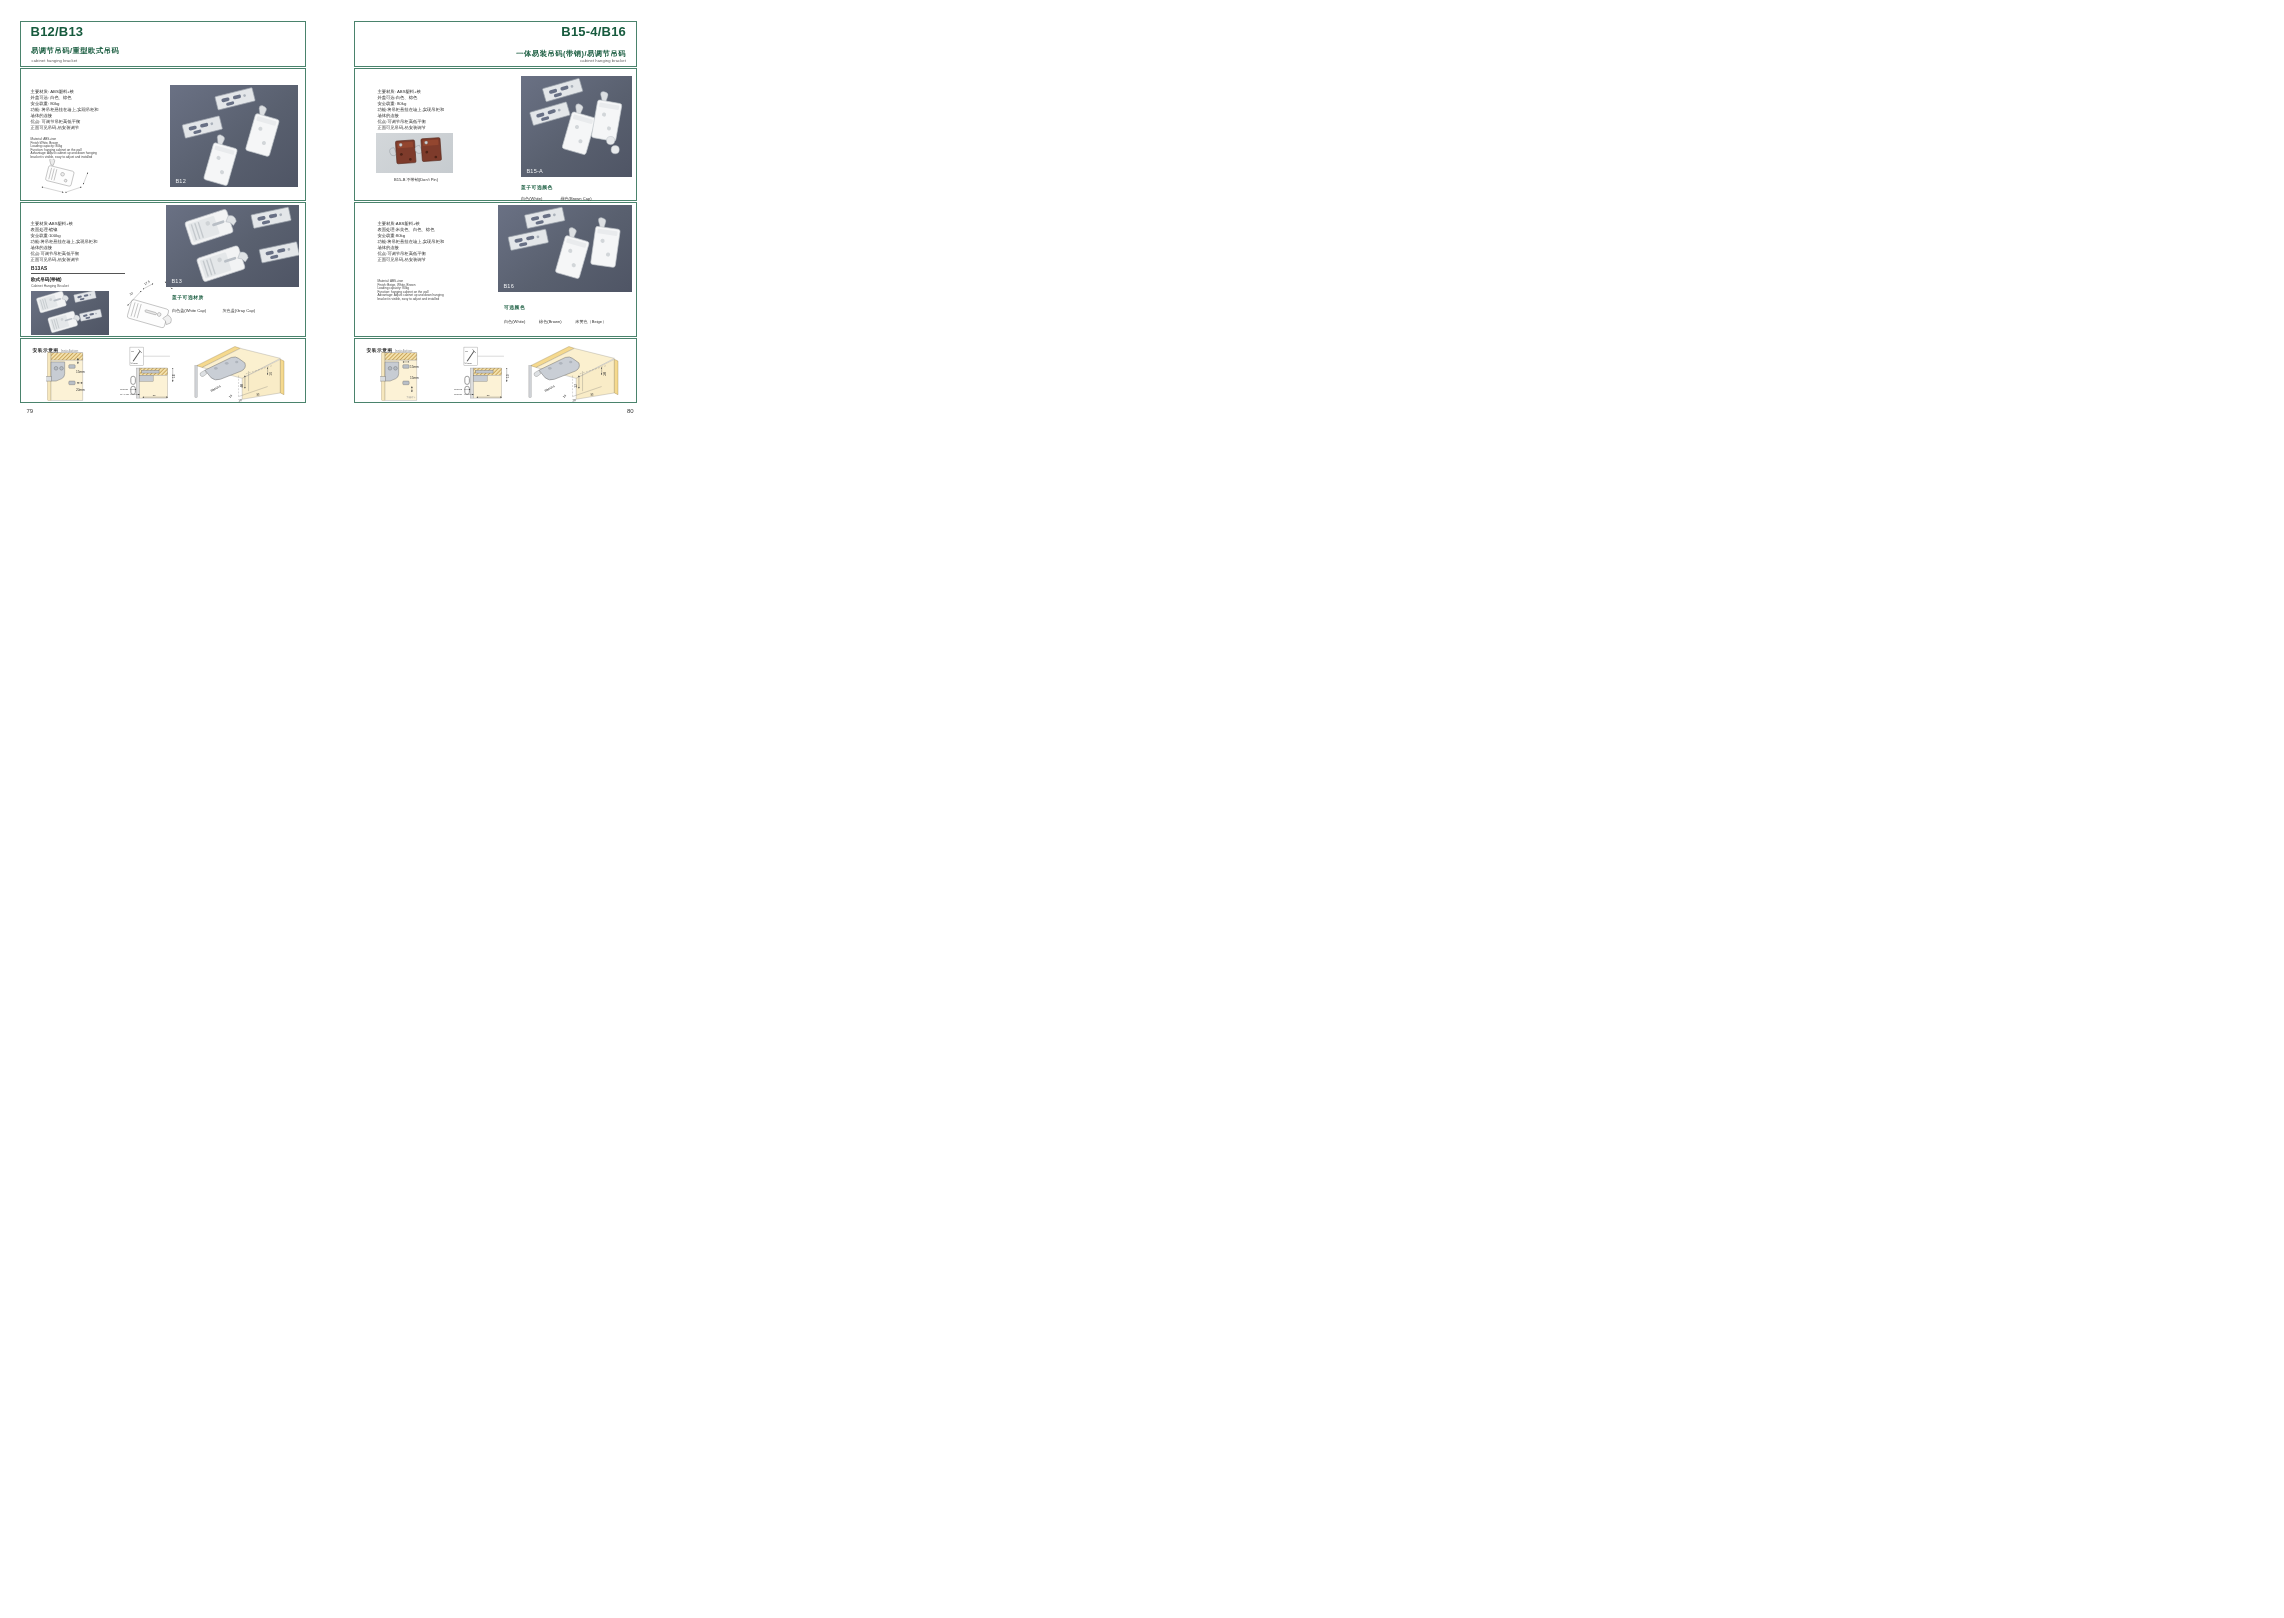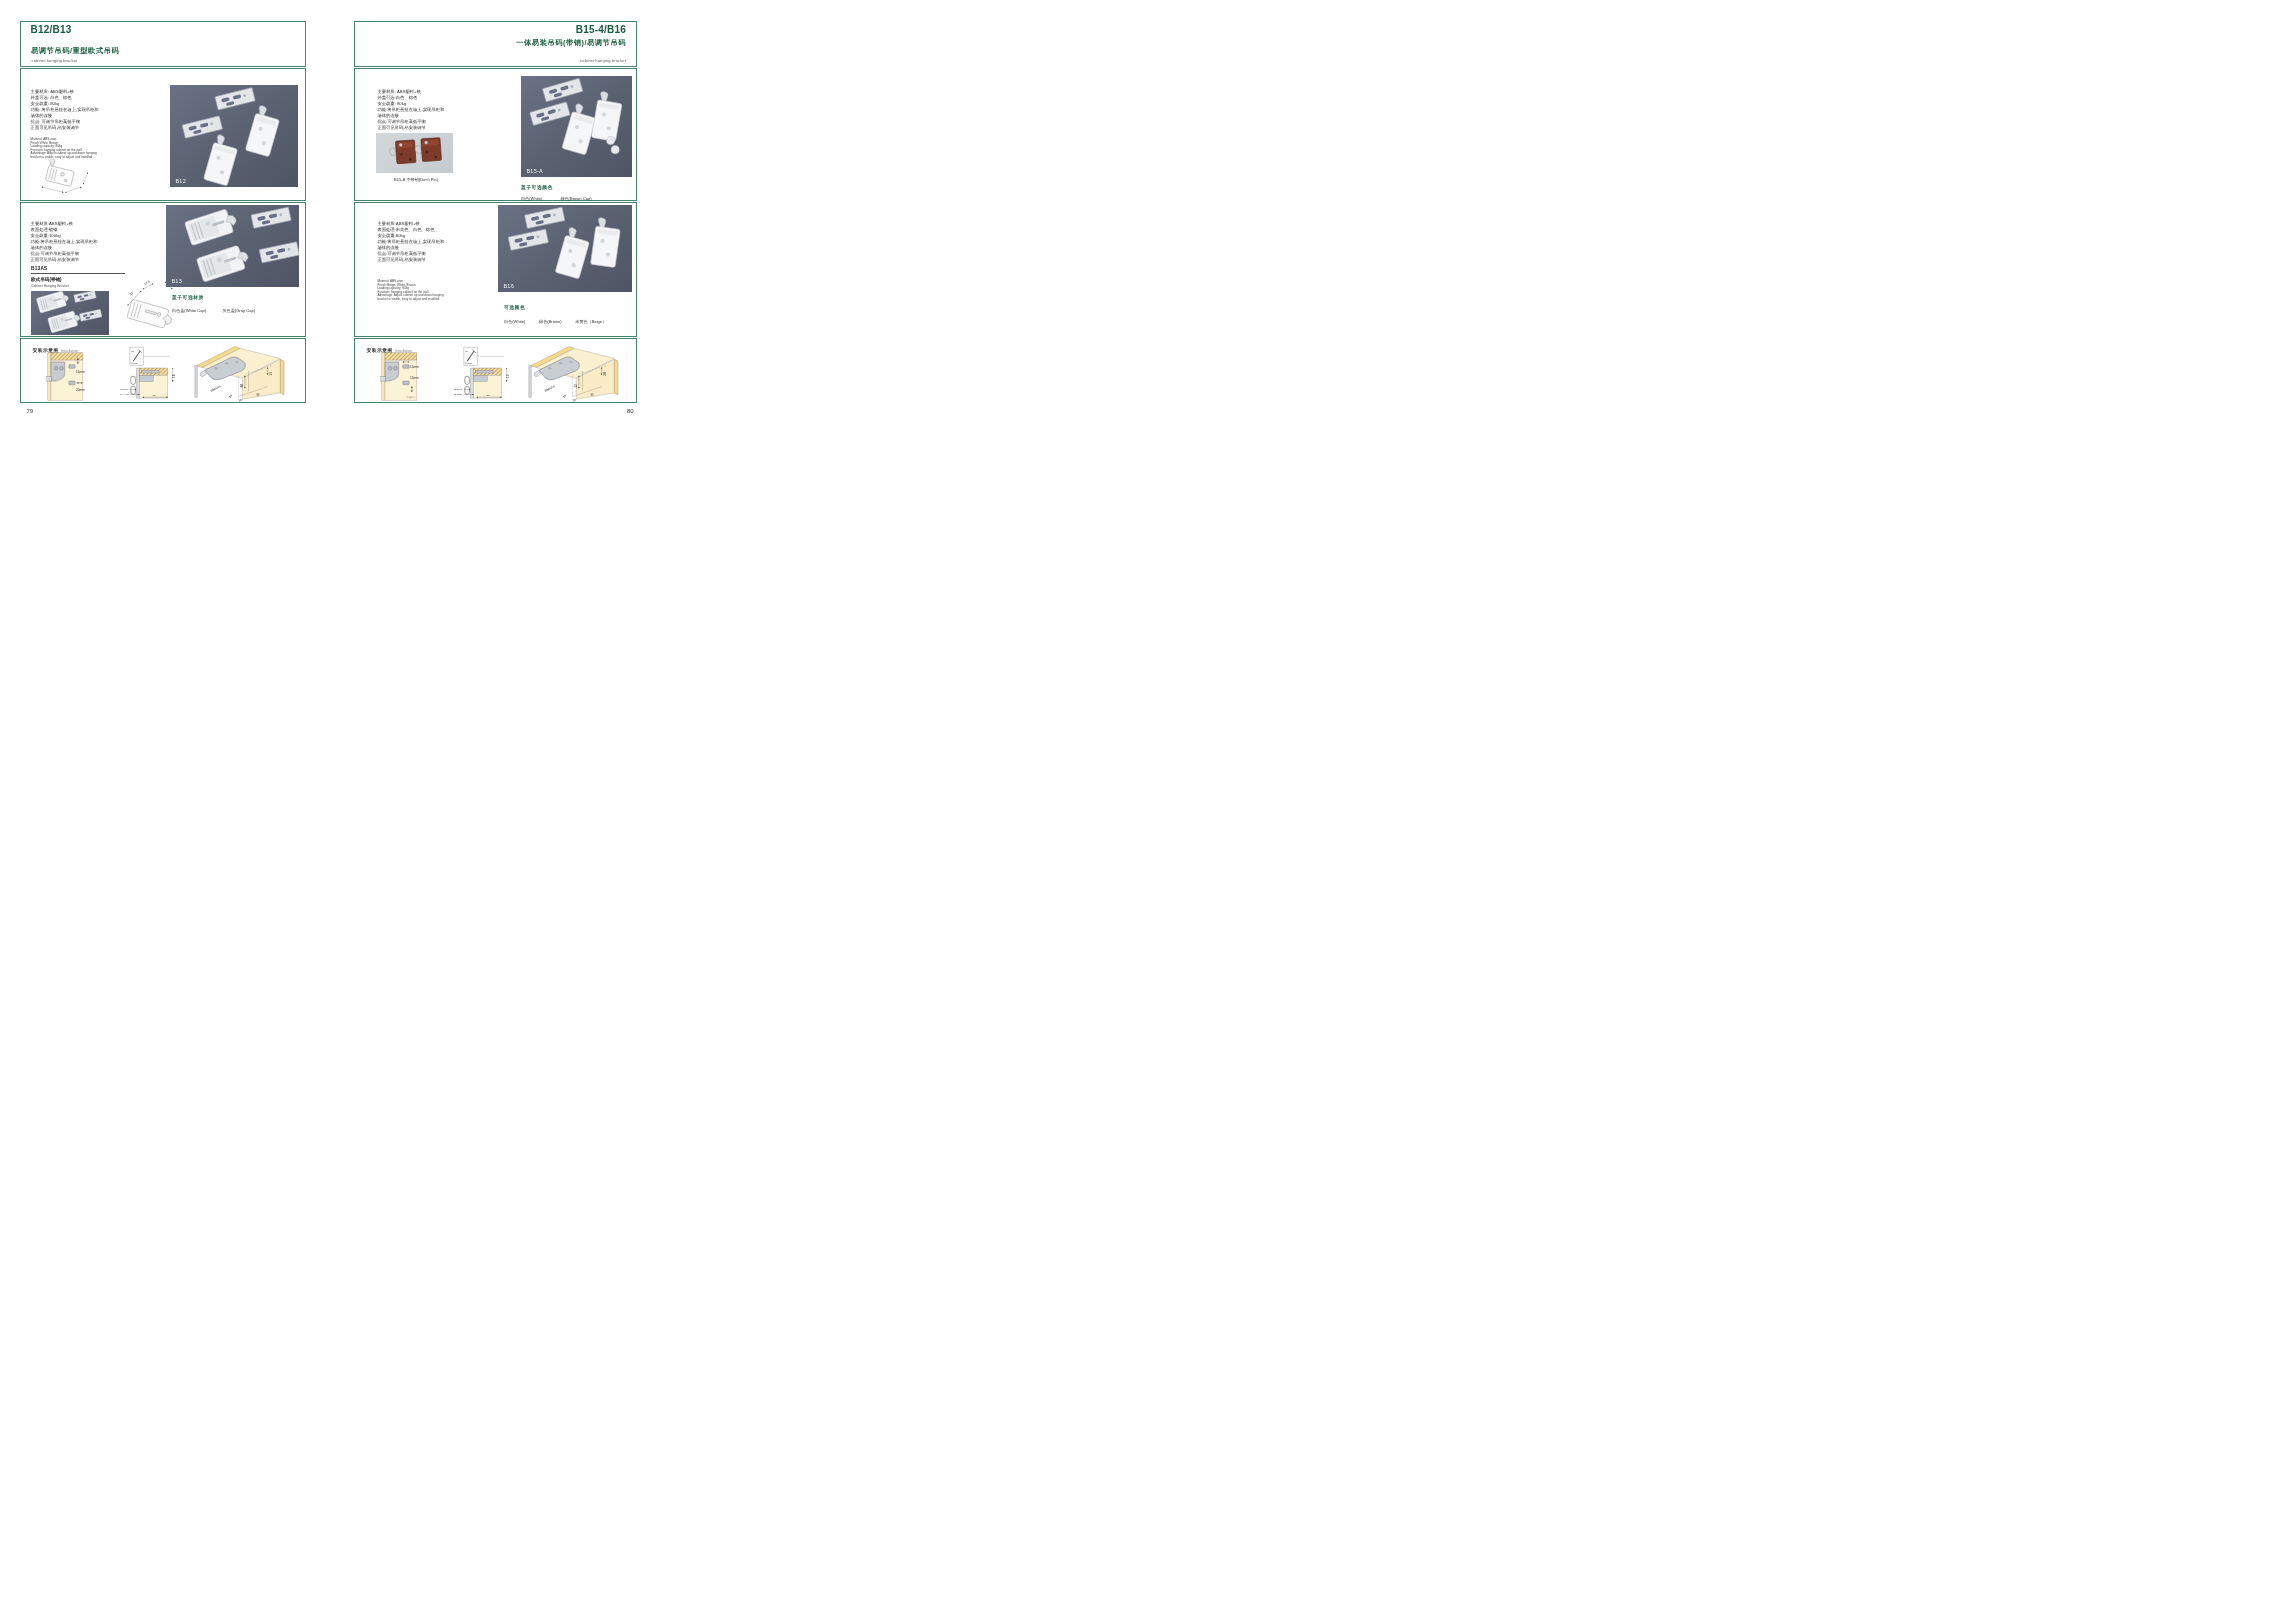--- a/index.html
+++ b/index.html
@@ -5,21 +5,21 @@
   :root{
     --green:#175b3e;
     --bgreen:#4a836c;
     --ink:#2f2f2f;
   }
   html,body{margin:0;padding:0;background:#ffffff;}
   body{font-family:"Liberation Sans","DejaVu Sans",sans-serif;color:var(--ink);}
   .sheet{position:relative;width:661px;height:432px;background:#fff;overflow:hidden;}
   .box{position:absolute;border:0.5px solid var(--bgreen);background:#fff;box-sizing:border-box;}
   .abs{position:absolute;}
-  .title{color:var(--green);font-weight:bold;font-size:10px;letter-spacing:0.2px;}
+  .title{color:var(--green);font-weight:bold;font-size:13px;letter-spacing:0.2px;}
   .subcn{color:var(--green);font-weight:bold;font-size:7.3px;letter-spacing:0.5px;}
   .suben{color:#5d5d5d;font-size:4.1px;letter-spacing:0.1px;}
   .cn{font-size:4.3px;line-height:6px;color:var(--ink);}
   .cn div{white-space:nowrap;}
   .en{font-size:3.1px;line-height:3.6px;color:#474747;}
   .photo{position:absolute;background:linear-gradient(140deg,#6a7184 0%,#59606f 55%,#4f5565 100%);overflow:hidden;}
   .photo.light{background:linear-gradient(140deg,#d3d7da,#c6cbcf);}
   .plabel{position:absolute;left:5.5px;bottom:3.2px;color:#eef0f2;font-size:5.5px;letter-spacing:0.2px;}
   .greenh{color:var(--green);font-weight:bold;font-size:4.8px;letter-spacing:0.5px;}
   .opt{font-size:4.1px;color:#333;}
@@ -261,21 +261,21 @@
       <text class="dim" transform="translate(86,124) rotate(-55)">19</text>
       <text class="dim" transform="translate(104,131) rotate(-10)">18</text>
       <text class="dim" transform="translate(144,119) rotate(-22)">32</text>
     </svg>
   </div>
 
   <div class="pnum" style="left:26.5px;top:408px;">79</div>
 
   <div class="box" style="left:354px;top:20.6px;width:283px;height:46px;">
     <div class="abs title" style="right:10px;top:2.7px;">B15-4/B16</div>
-    <div class="abs subcn" style="right:10px;top:16px;margin-left:8px;">一体易装吊码(带销)/易调节吊码</div>
+    <div class="abs subcn" style="right:10px;top:27px;margin-left:8px;">一体易装吊码(带销)/易调节吊码</div>
     <div class="abs suben" style="right:10px;top:36px;">cabinet hanging bracket</div>
   </div>
 
   <div class="box" style="left:354px;top:68px;width:283px;height:133px;">
     <div class="abs cn" style="left:22.4px;top:20px;">
       <div>主要材质: ABS塑料+铁</div>
       <div>外盖可选:白色、棕色</div>
       <div>安全载重: 80kg</div>
       <div>功能:将吊柜悬挂在墙上,实现吊柜和</div>
       <div>墙体的连接</div>

